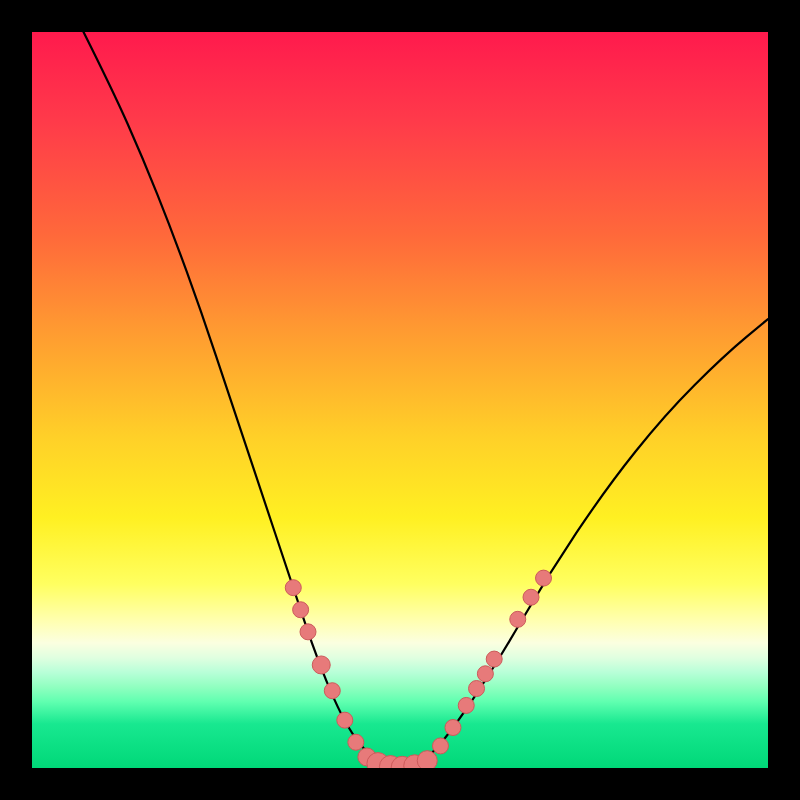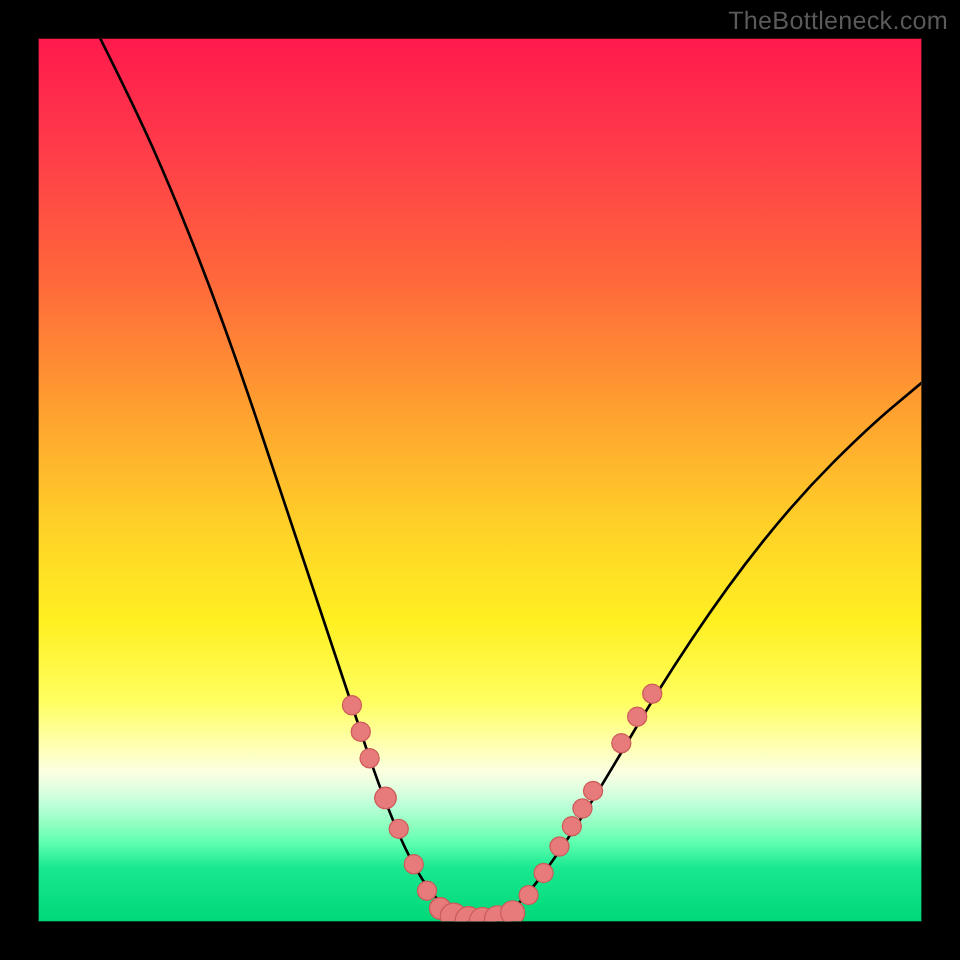--- a/index.html
+++ b/index.html
@@ -67,21 +67,20 @@
     left: 0;
     top: 0;
     width: 100%;
     height: 100%;
   }
 </style>
 </head>
 <body>
 
 <div class="frame">
-  <div class="watermark">TheBottleneck.com</div>
   <div class="plot">
     <div class="gradient"></div>
     <svg class="curve" viewBox="0 0 736 736" preserveAspectRatio="none">
       <path id="curve-path" fill="none" stroke="#000" stroke-width="2.2" stroke-linecap="round" d="M 51.52 0 Q 80.96 58.87999999999997 95.67999999999999 92 Q 110.39999999999999 125.12000000000003 125.12 161.92000000000002 Q 139.84 198.72000000000003 154.56 239.20000000000002 Q 169.28 279.68 184 323.84000000000003 Q 198.72000000000003 368 213.44 412.15999999999997 Q 228.16 456.32 242.88 500.48 Q 257.59999999999997 544.64 272.32 588.8 Q 287.04 632.96 301.76 666.0799999999999 Q 316.48 699.1999999999999 331.2 715.76 Q 345.91999999999996 732.32 356.96 734.1600000000001 Q 368 736 379.04 734.1600000000001 Q 390.08000000000004 732.32 404.8 715.76 Q 419.52 699.1999999999999 441.6 666.0799999999999 Q 463.68 632.96 489.43999999999994 588.8 Q 515.1999999999999 544.64 544.64 500.48 Q 574.08 456.32 603.52 419.52 Q 632.96 382.72 662.4 353.28 Q 691.8399999999999 323.84 713.92 305.44 T 736 287.04"></path>
       <g id="markers">
           <circle cx="261.28" cy="555.68" r="8" fill="#e77a7a" stroke="#cc5a5a" stroke-width="1"></circle>
           <circle cx="268.64" cy="577.76" r="8" fill="#e77a7a" stroke="#cc5a5a" stroke-width="1"></circle>
           <circle cx="276" cy="599.8399999999999" r="8" fill="#e77a7a" stroke="#cc5a5a" stroke-width="1"></circle>
           <circle cx="289.248" cy="632.96" r="9" fill="#e77a7a" stroke="#cc5a5a" stroke-width="1"></circle>
           <circle cx="300.28799999999995" cy="658.72" r="8" fill="#e77a7a" stroke="#cc5a5a" stroke-width="1"></circle>

